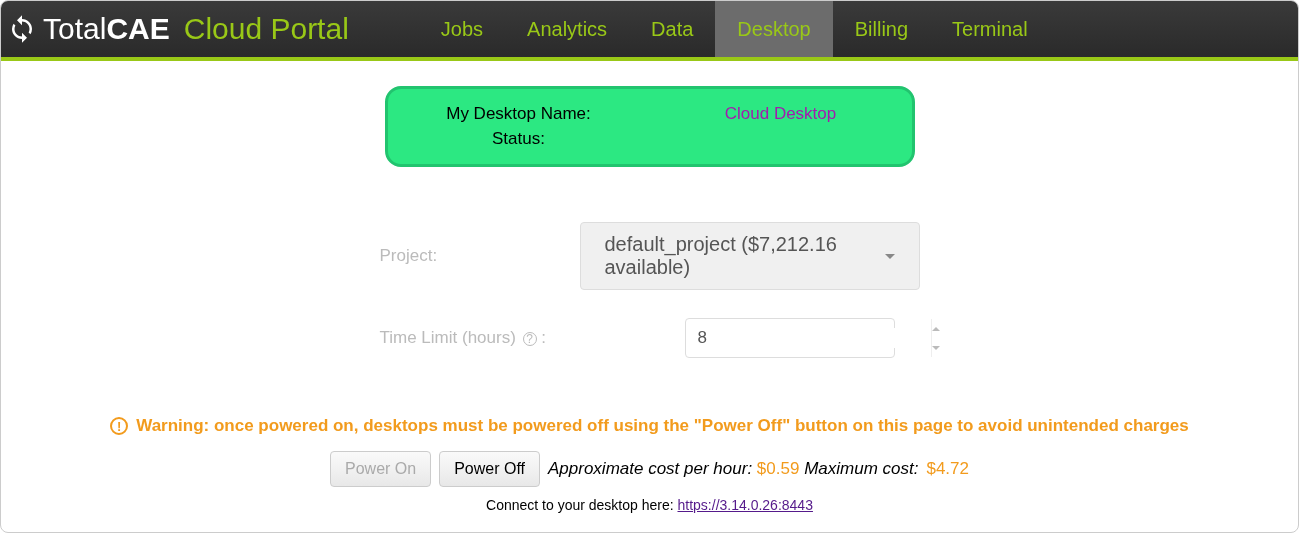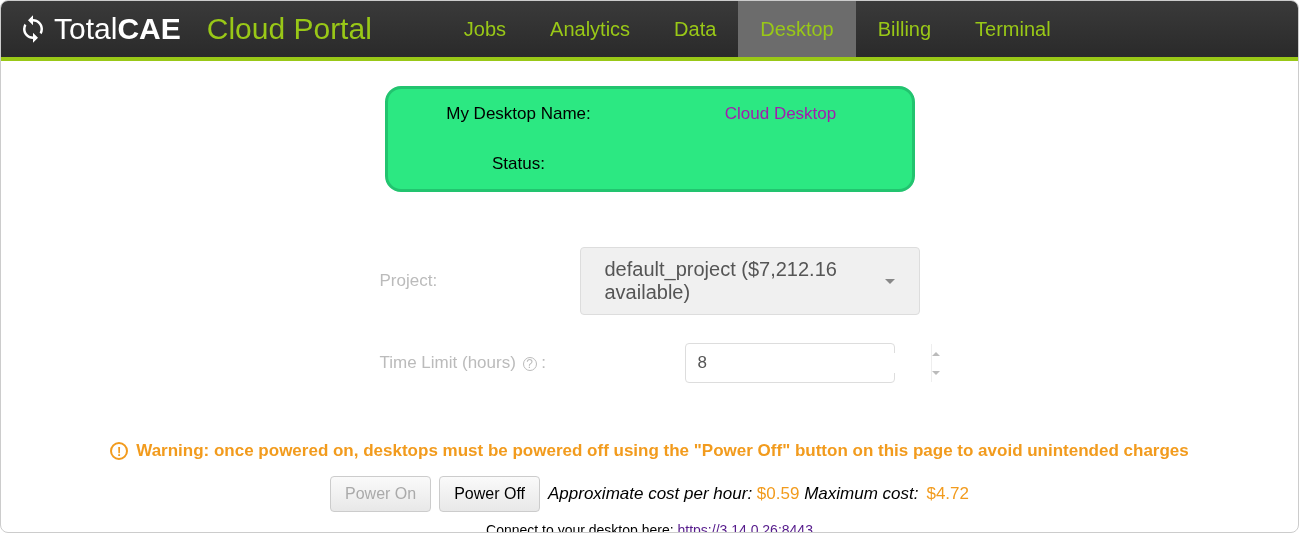--- a/index.html
+++ b/index.html
@@ -10,21 +10,21 @@
       background: #fff;
       border: 1px solid #ccc;
       border-radius: 8px;
       overflow: hidden;
     }
     .navbar {
       background: linear-gradient(to bottom, #3a3a3a, #2a2a2a);
       height: 60px;
       display: flex;
       align-items: center;
-      padding: 0 17px;
+      padding: 0 6px;
       border-bottom: 4px solid #99c817;
     }
     .logo {
       display: flex;
       align-items: center;
       gap: 6px;
     }
     .logo-icon {
       width: 30px;
       height: 30px;
@@ -34,21 +34,21 @@
       font-size: 30px;
       font-weight: 300;
       color: #fff;
     }
     .logo-text .thin { font-weight: 200; }
     .logo-text .bold { font-weight: 700; }
     .logo-sub {
       font-size: 30px;
       font-weight: 300;
       color: #99c817;
-      margin-left: 20px;
+      margin-left: 8px;
     }
     .nav-items {
       display: flex;
       margin-left: 70px;
       height: 100%;
     }
     .nav-item {
       color: #99c817;
       font-size: 20px;
       padding: 0 22px;
@@ -67,21 +67,21 @@
       align-items: center;
     }
     .status-box {
       background: #2ce882;
       border: 3px solid #22c46f;
       border-radius: 16px;
       width: 530px;
       padding: 15px 0;
       display: flex;
       flex-direction: column;
-      gap: 30px;
+      gap: 5px;
     }
     .status-row {
       display: flex;
       font-size: 17px;
     }
     .status-label {
       width: 50%;
       text-align: center;
       color: #000;
     }

